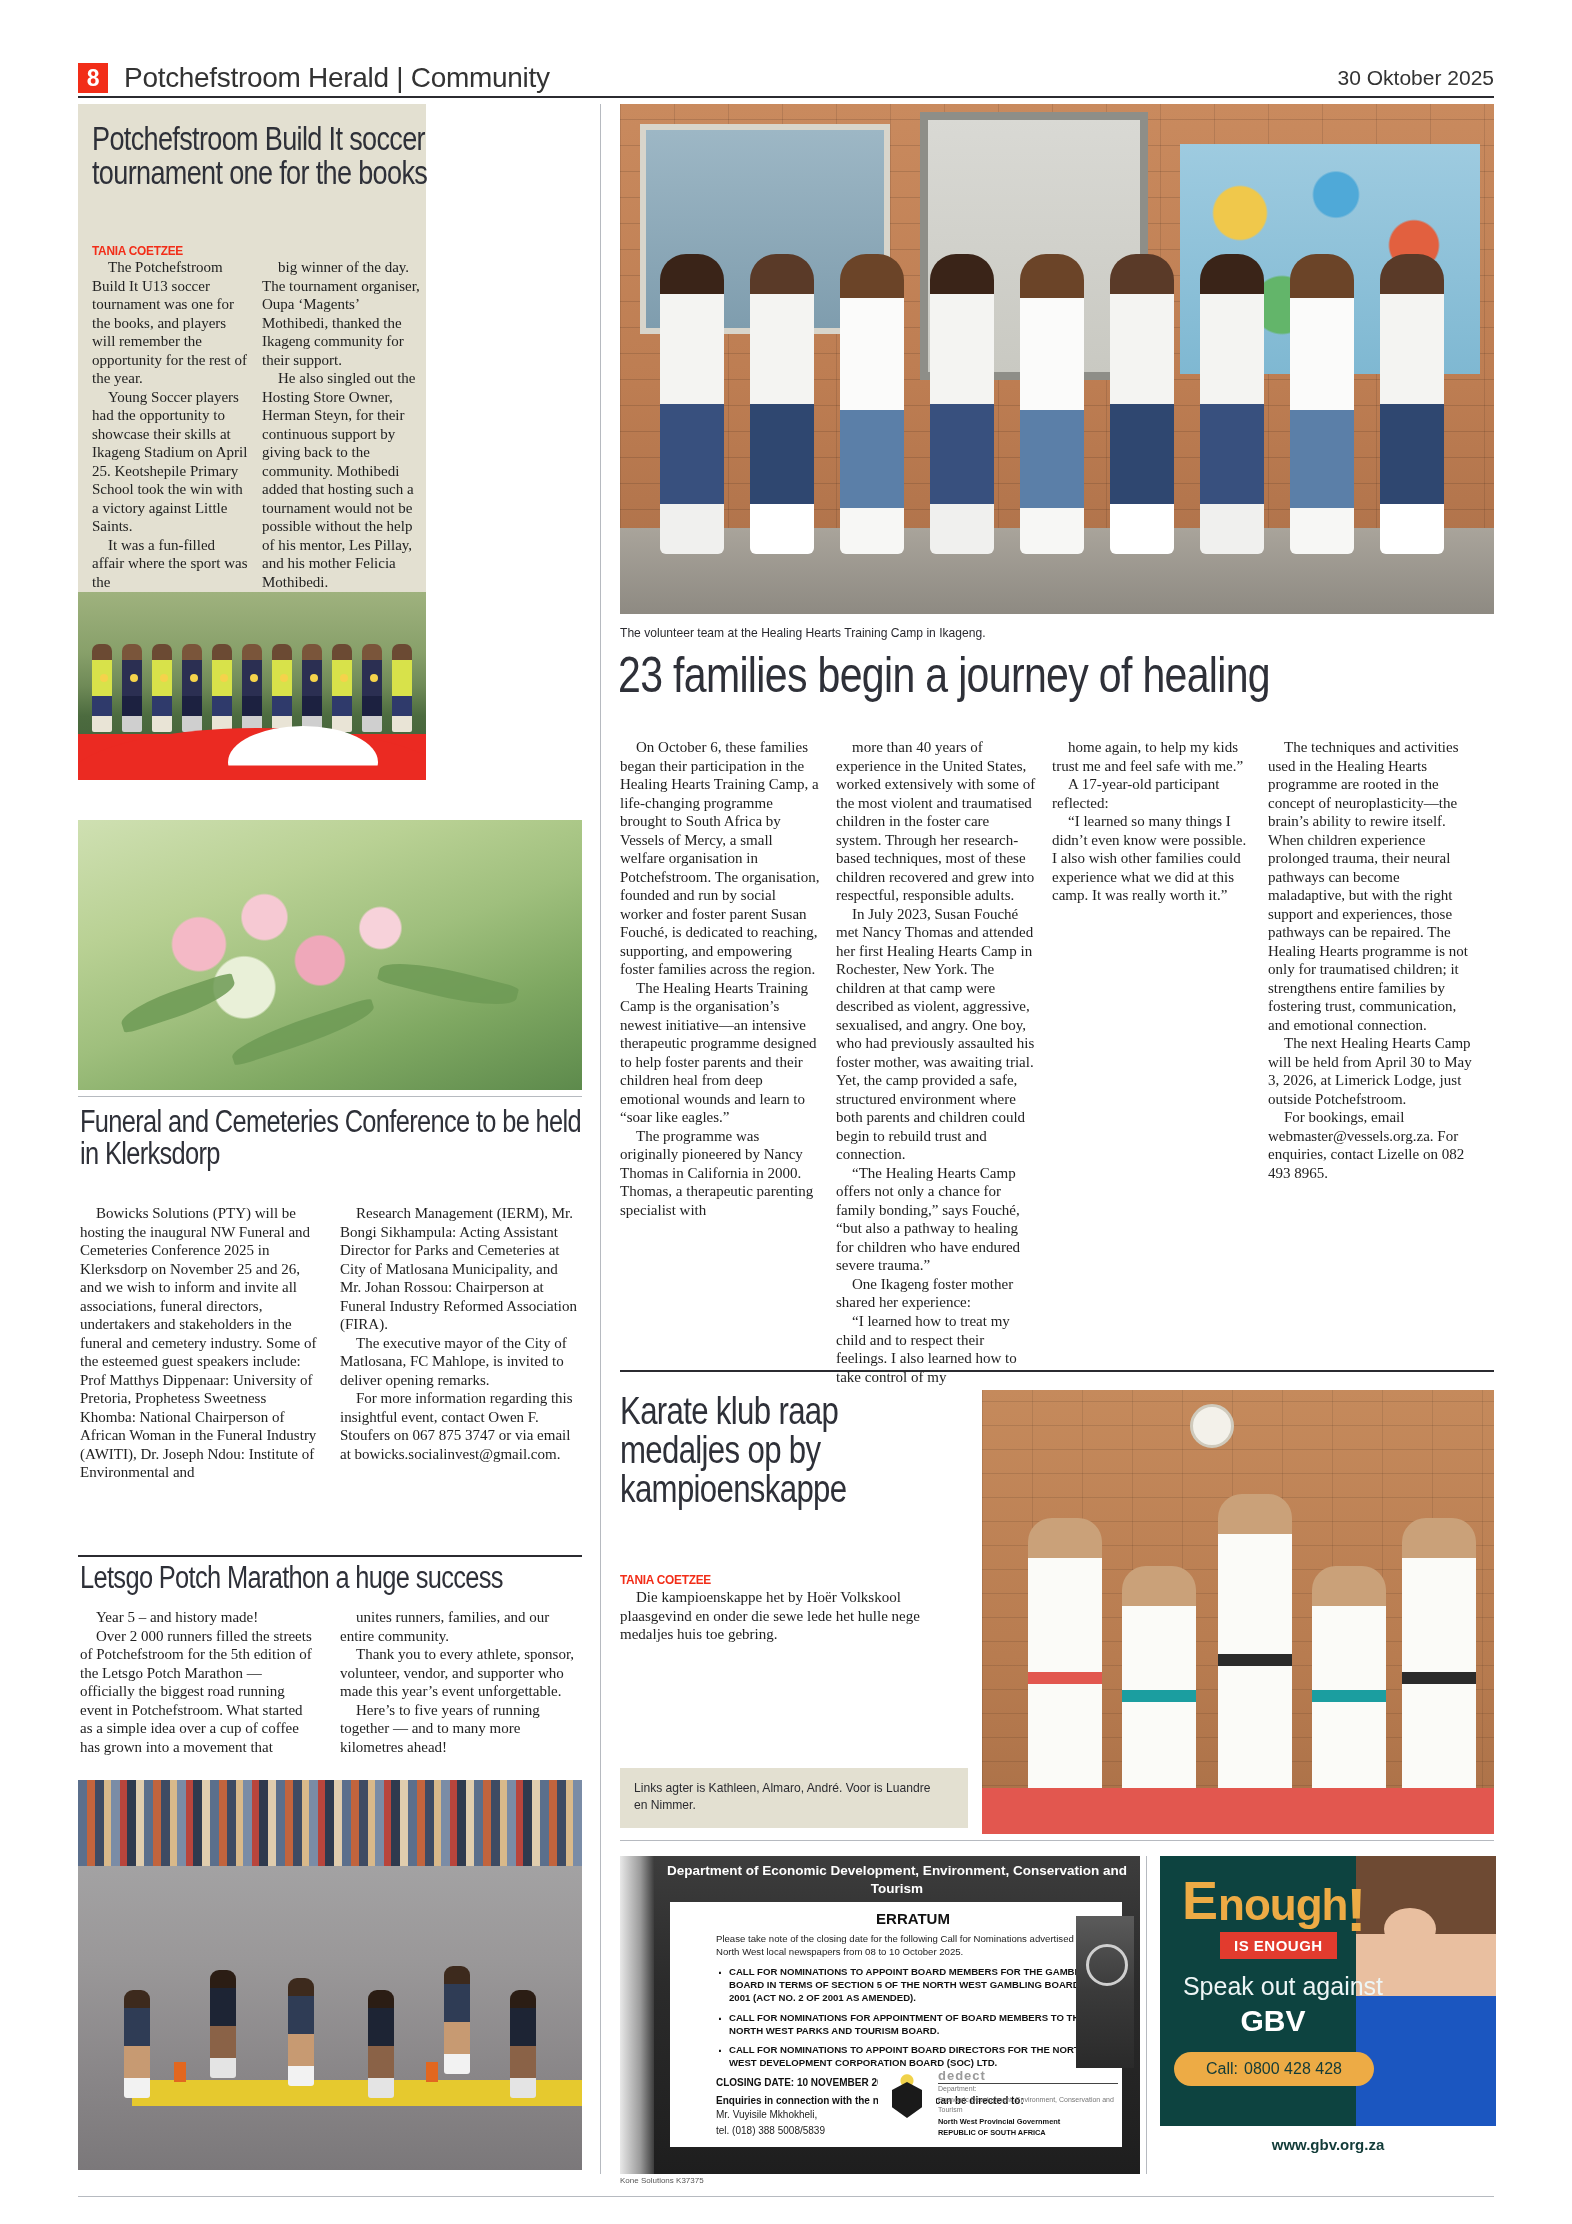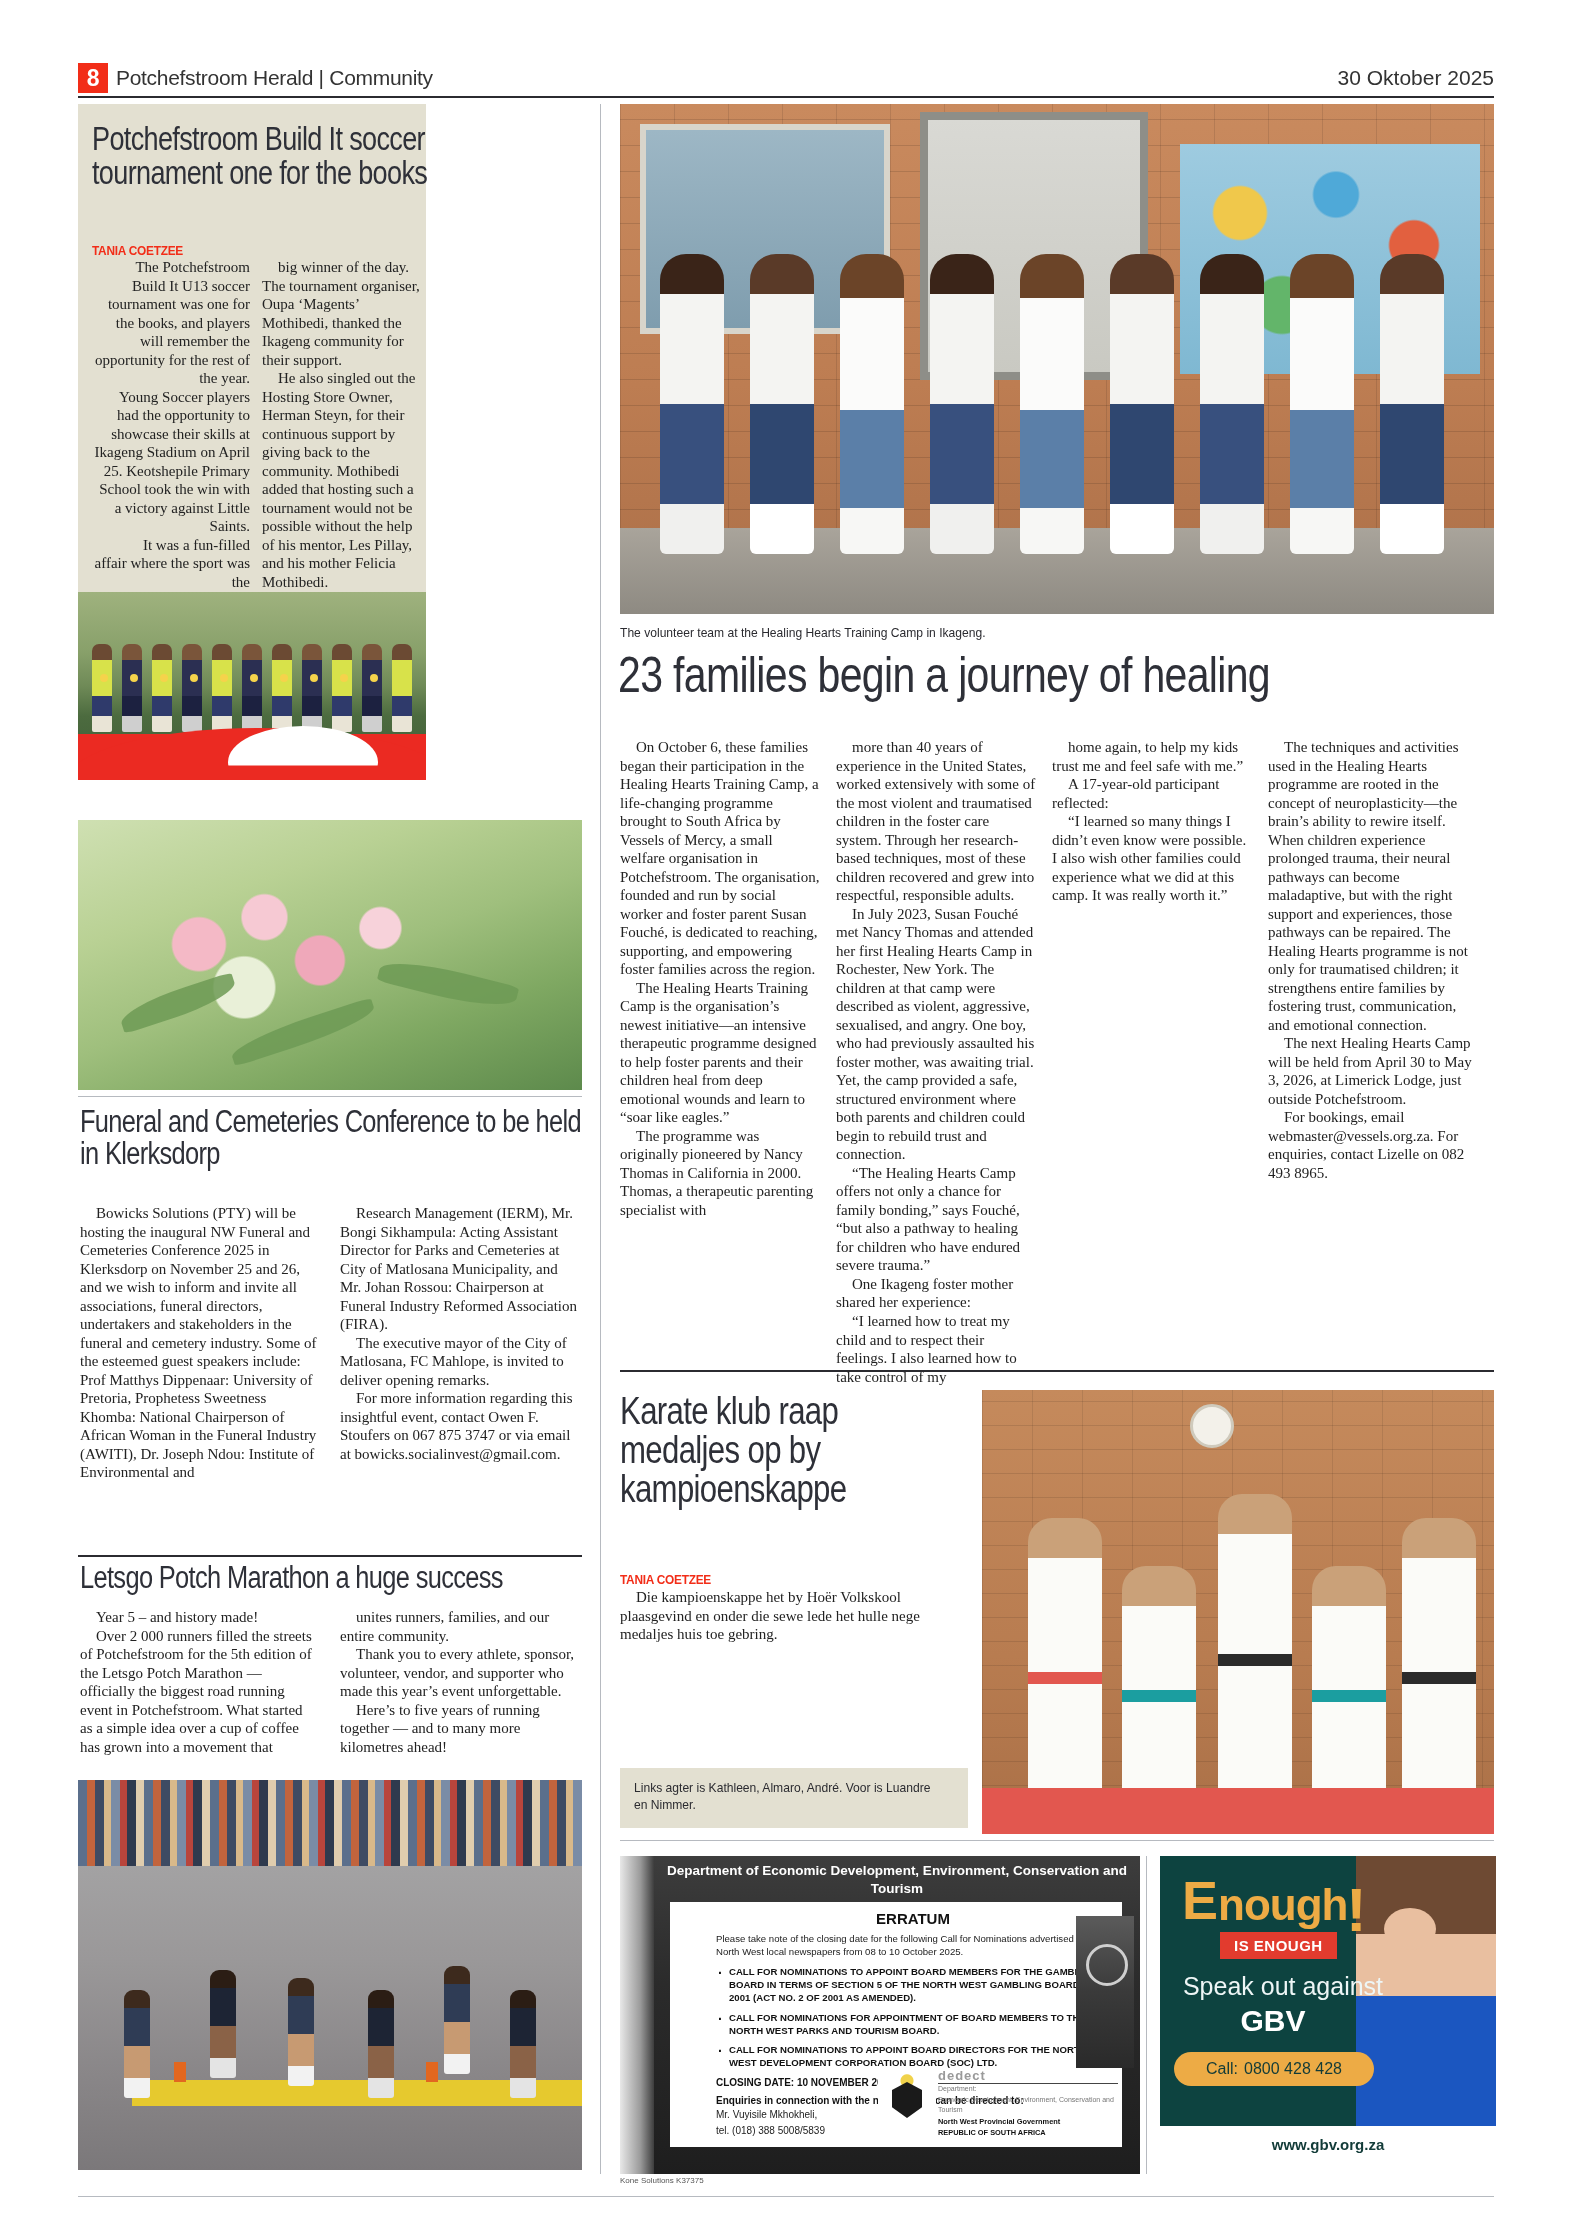--- a/index.html
+++ b/index.html
@@ -24,23 +24,23 @@
   }
   .folio-badge {
     background: #f22d18; color: #fff;
     font-family: "Liberation Sans", sans-serif;
     font-weight: bold; font-size: 23px;
     width: 30px; height: 30px;
     display: flex; align-items: center; justify-content: center;
     letter-spacing: -0.5px;
   }
   .masthead-title {
-    margin-left: 8px;
+    margin-left: 16px;
     font-family: "Liberation Sans", sans-serif;
-    font-size: 21px; color: #333;
+    font-size: 28px; color: #333;
     letter-spacing: -0.3px;
     white-space: nowrap;
   }
   .masthead-date {
     margin-left: auto;
     font-family: "Liberation Sans", sans-serif;
     font-size: 21px; color: #333;
   }
   .rule-top {
     position: absolute; left: 78px; top: 96px; width: 1416px; height: 2px;
@@ -79,21 +79,21 @@
   
   .beige-panel {
     position: absolute; left: 78px; top: 104px; width: 348px; height: 488px;
     background: #e3e0d1;
   }
   .a1-headline {
     position: absolute; left: 92px; top: 122px; width: 420px;
     font-size: 33px;
   }
   .a1-byline { position: absolute; left: 92px; top: 243px; }
-  .a1-col1 { position: absolute; left: 92px; top: 258px; width: 158px; text-align: right; }
+  .a1-col1 { position: absolute; left: 92px; top: 258px; width: 158px; }
   .a1-col2 { position: absolute; left: 262px; top: 258px; width: 158px; }
 
   .a1-photo {
     position: absolute; left: 78px; top: 592px; width: 348px; height: 188px;
     background:
       linear-gradient(#eb2a22 0 0) 0 142px/100% 46px no-repeat,
       linear-gradient(180deg,#9fb27e 0%, #88a06a 32%, #6f8a57 50%, #4c6b3f 66%, #3f5c37 100%);
     overflow: hidden;
   }
   .a1-photo .swoosh {

